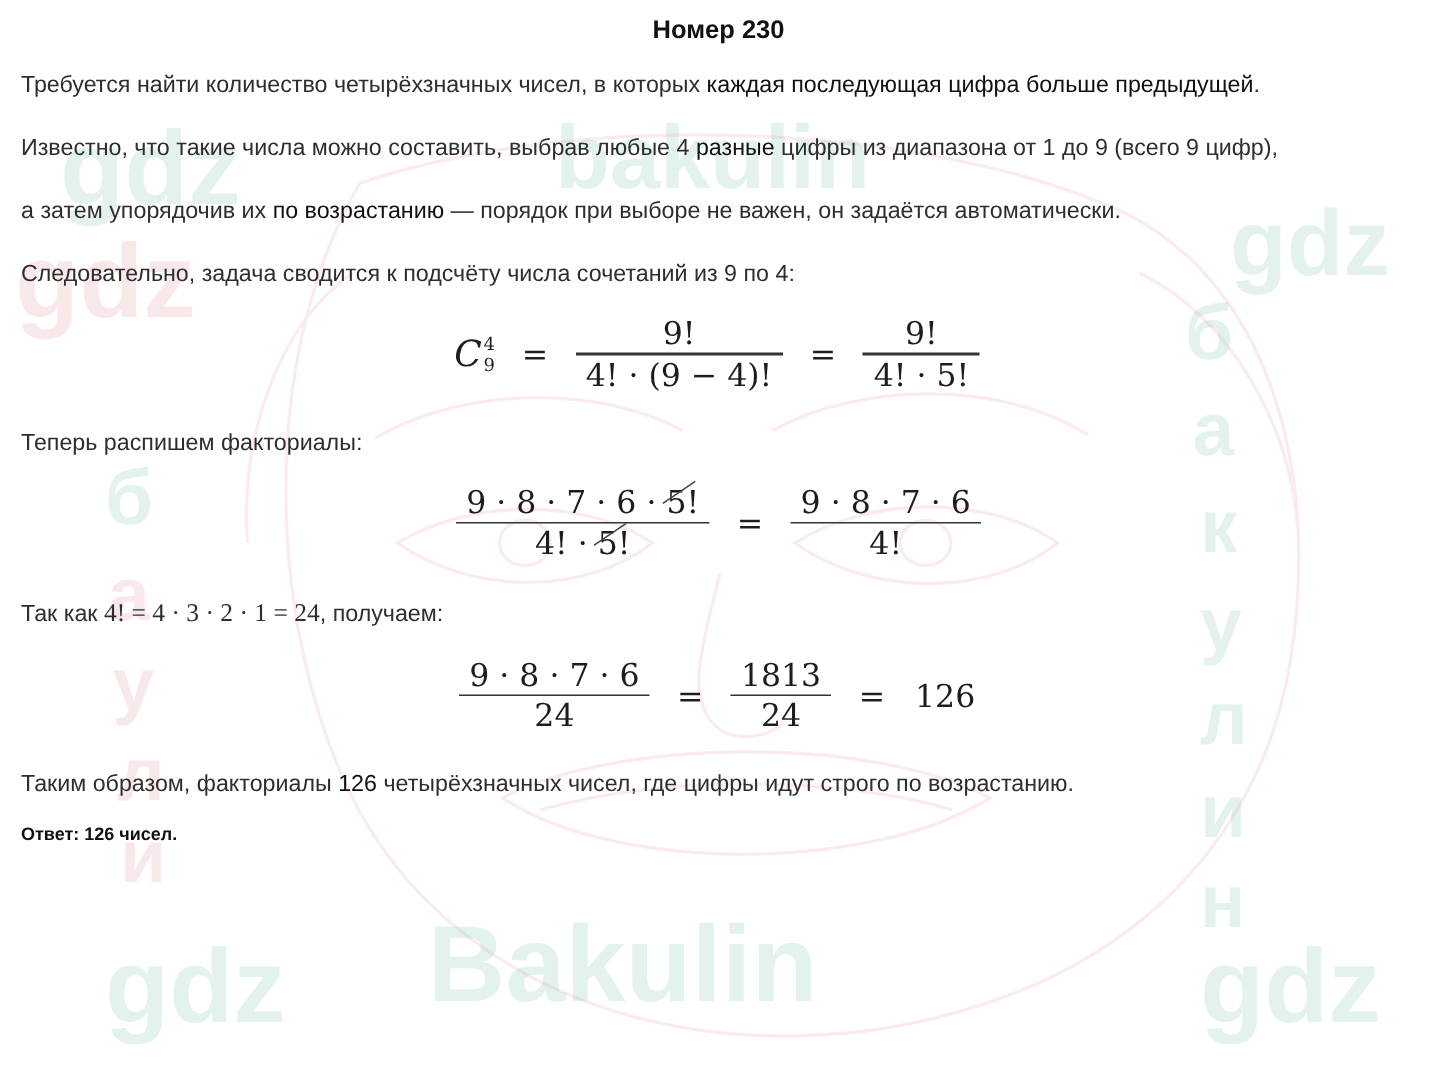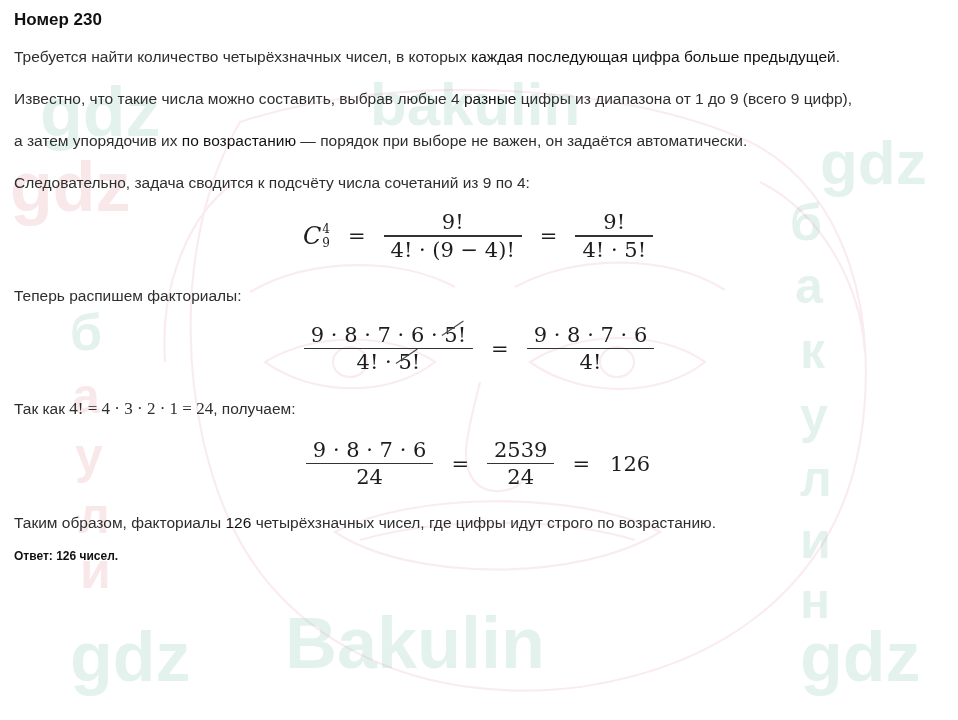--- a/index.html
+++ b/index.html
@@ -51,20 +51,21 @@
     z-index: 2;
     padding: 8px 14px 0 14px;
     box-sizing: border-box;
     height: 100%;
   }
   .doc-title {
     font-size: 17px;
     font-weight: bold;
     color: #111;
     margin: 2px 0 14px 0;
+    text-align: center;
   }
   .para {
     font-size: 15.5px;
     line-height: 1.62;
     color: #2e2e2e;
     margin: 0 0 17px 0;
     max-width: 915px;
   }
   .para b { color: #111; font-weight: normal; }
 
@@ -260,21 +261,21 @@
 
   <div class="math-block">
     <span class="mrow">
       <span class="frac">
         <span class="num">9 · 8 · 7 · 6</span>
         <span class="bar"></span>
         <span class="den">24</span>
       </span>
       <span class="eq">=</span>
       <span class="frac">
-        <span class="num">2539</span>
+        <span class="num">1813</span>
         <span class="bar"></span>
         <span class="den">24</span>
       </span>
       <span class="eq">=</span>
       <span class="eq">126</span>
     </span>
   </div>
 
   <p class="para tight">
     <span>Таким образом, факториалы </span><b>126</b><span> четырёхзначных чисел, где цифры идут строго по возрастанию.</span>

